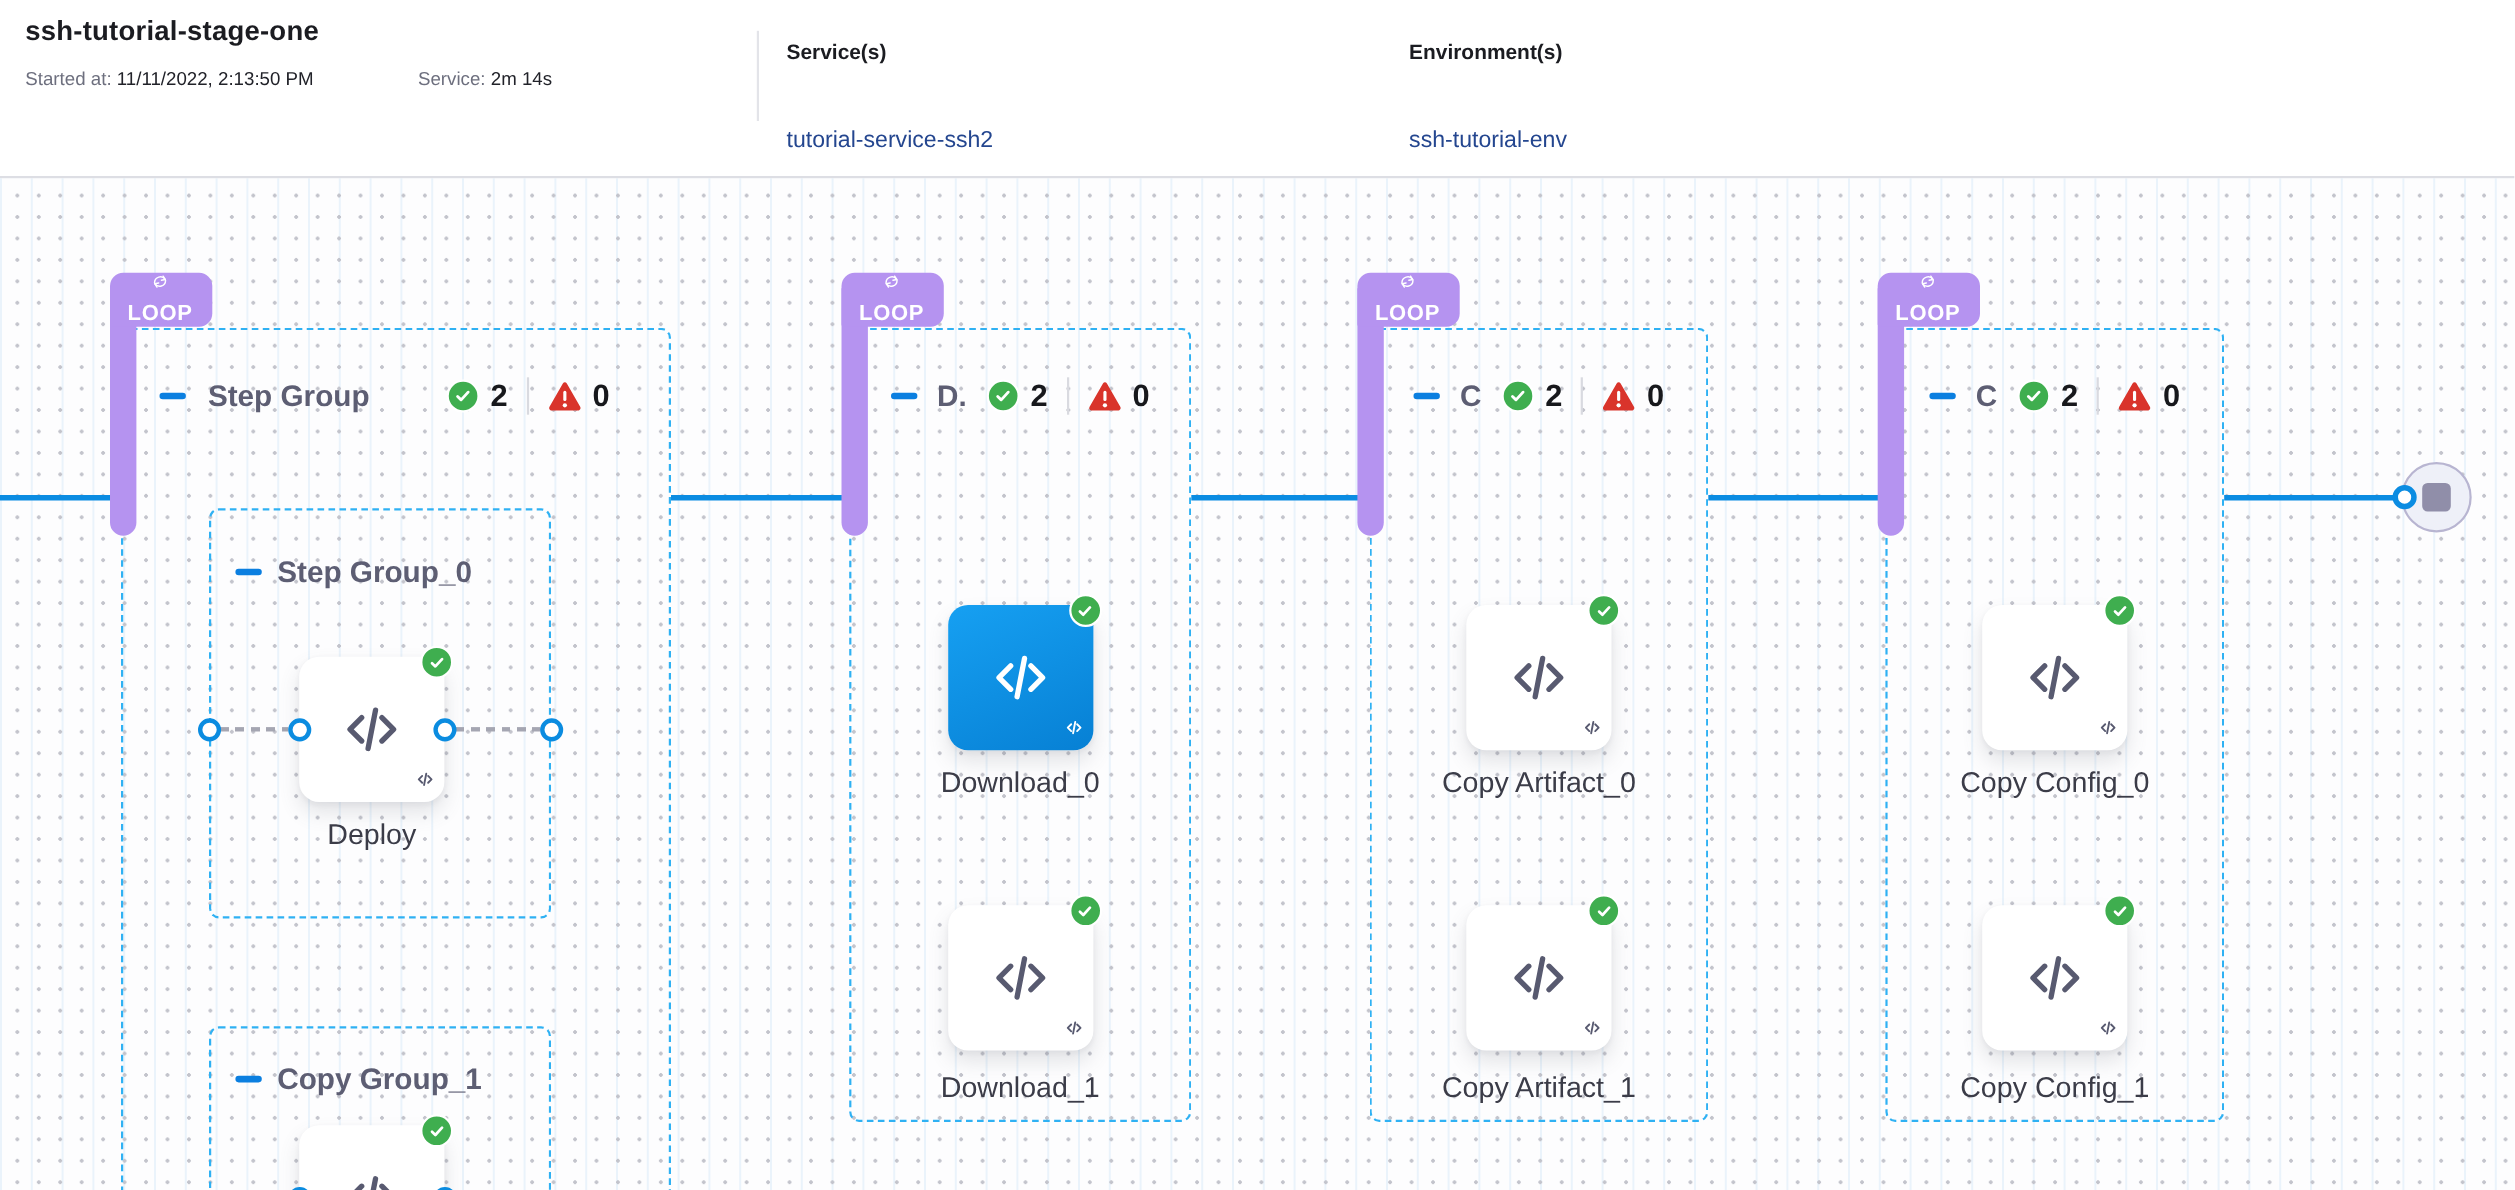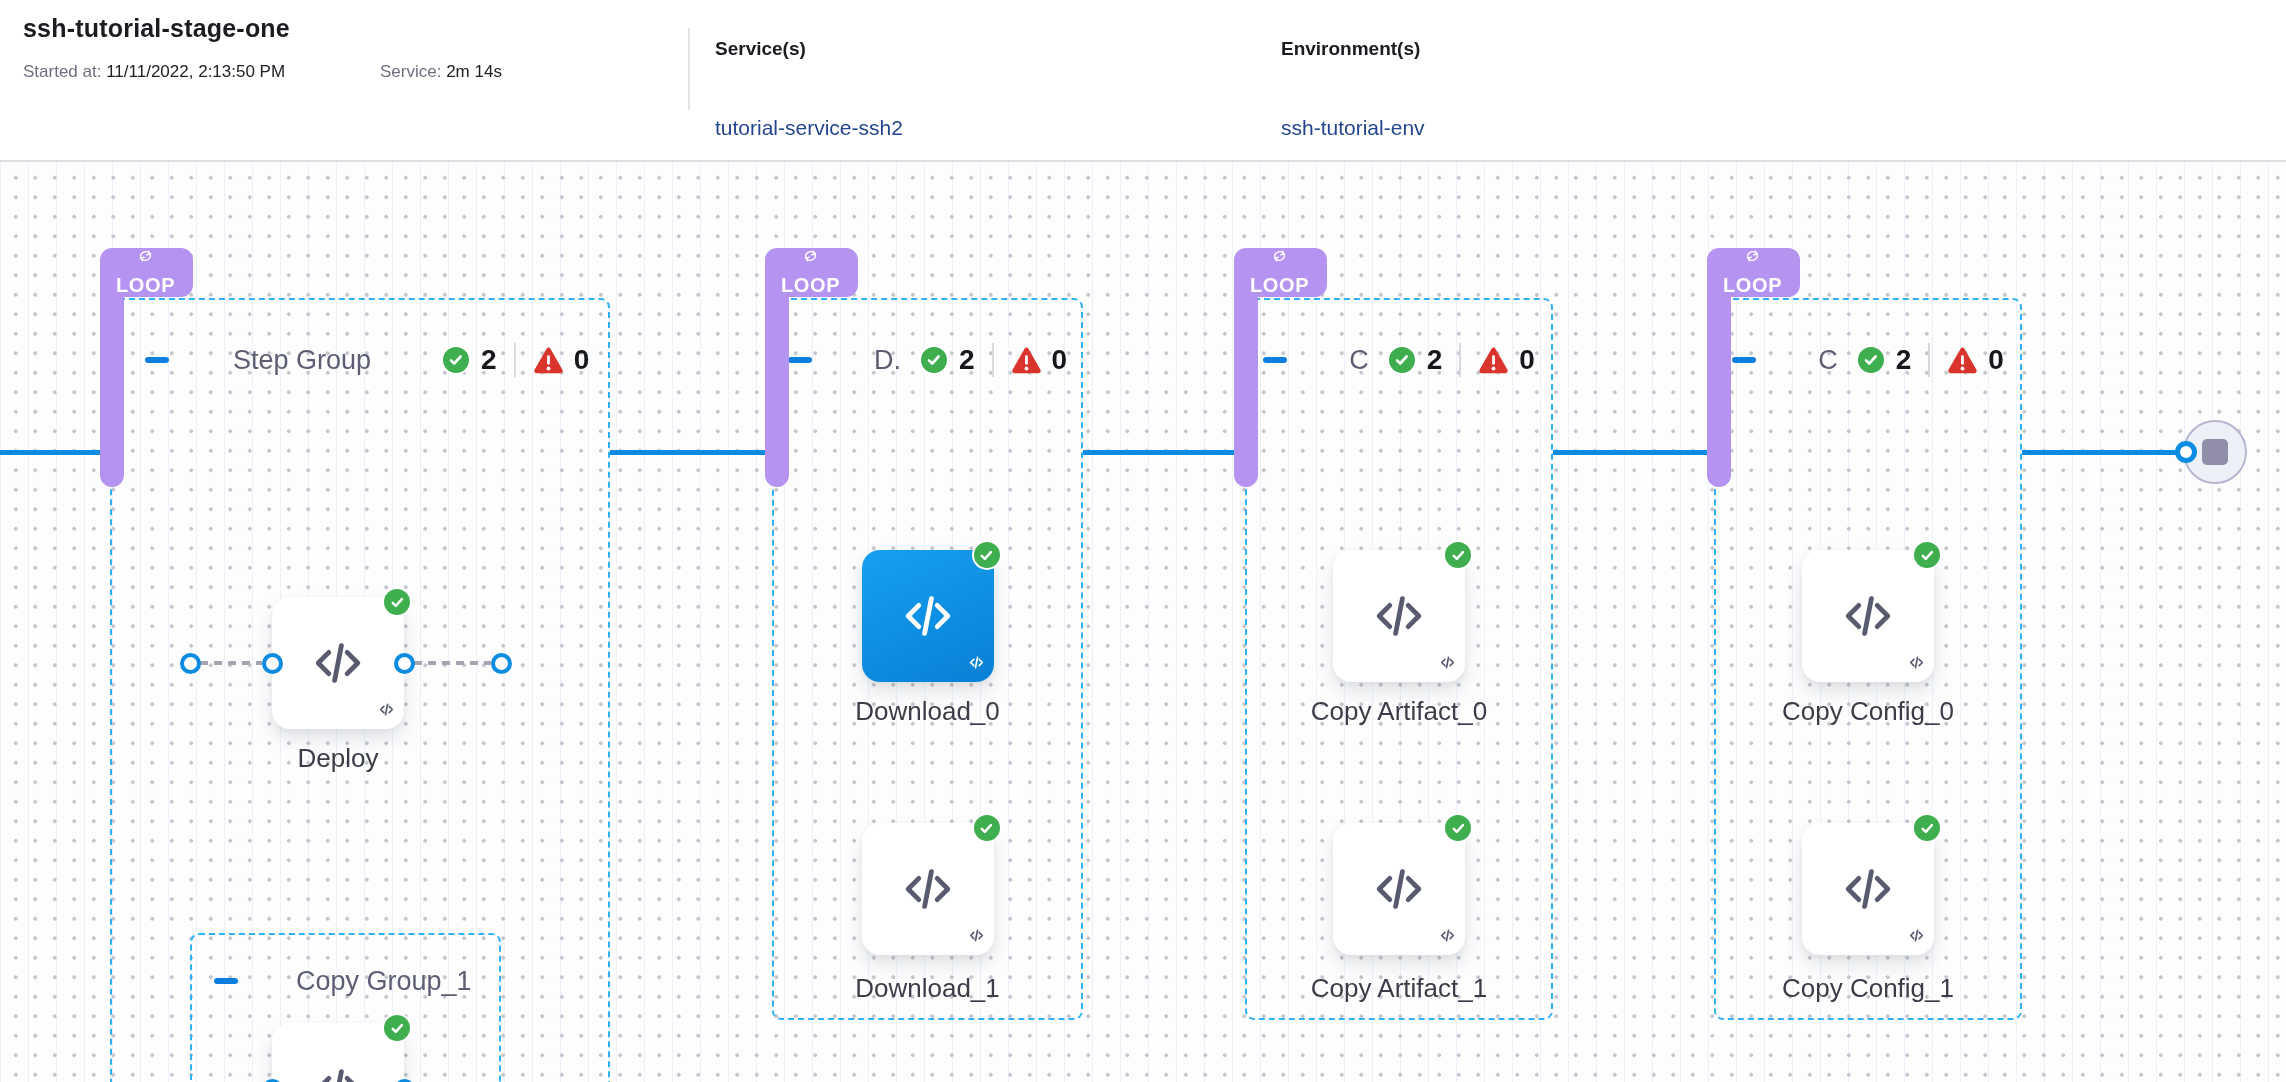--- a/index.html
+++ b/index.html
@@ -31,21 +31,21 @@
       linear-gradient(to right, #eaf3fb 1.5px, rgba(234,243,251,0) 1.5px);
     background-size: 19.5px 19.5px, 28px 28px;
     background-position: 6px 6px, 0 0; }
 
   .conn { position:absolute; top:288px; height:5px; background:#0b8ce2; z-index:1; }
 
   .grp { position:absolute; border:2.5px dashed #2fb1f3; border-radius:9px; z-index:2; }
   .grp-head { position:absolute; left:0; right:0; top:40px; height:40px; display:flex;
     align-items:center; justify-content:center; gap:18px; }
   .grp-head.left-align { justify-content:flex-start; padding-left:33px; gap:20px; }
-  .grp-title { font-size:27px; color:#5d5e73; font-weight:400; white-space:nowrap;margin-left:44px; }
+  .grp-title { font-size:27px; color:#5d5e73; font-weight:700; white-space:nowrap; }
   .grp-head.left-align .grp-title { margin-right:50px; }
   .minus-btn { width:24px; height:5.5px; border-radius:3px; background:#0b7fe0;
     border:none; cursor:pointer; flex:0 0 auto; }
   .stats { display:flex; align-items:center; gap:10px; }
   .stat-count { font-size:28px; font-weight:700; color:#17181c; }
   .stats-sep { width:2px; height:34px; background:#d9dae0; margin:0 7px; }
 
   .check-badge { width:30px; height:30px; border-radius:50%; background:#3fae4f;
     border:2.5px solid #fff; display:flex; align-items:center; justify-content:center;
     flex:0 0 auto; }
@@ -127,20 +127,26 @@
                 <path d="M10.6 1.8 1.2 18.1c-.7 1.2.2 2.7 1.6 2.7h18.4c1.4 0 2.3-1.5 1.6-2.7L13.4 1.8c-.7-1.2-2.1-1.2-2.8 0Z" fill="#d9342b"></path>
                 <rect x="10.9" y="7" width="2.2" height="7.2" rx="1.1" fill="#fff"></rect>
                 <circle cx="12" cy="17.2" r="1.5" fill="#fff"></circle>
               </svg>
           </span>
           <span class="stat-count">0</span>
         </span>
       </div>
     </div>
 
+    <div class="grp" style="left:190px;top:300px;width:311px;height:373px">
+      <div class="grp-head left-align" style="top:36px;padding-left:22px;gap:14px">
+        <button class="minus-btn"></button>
+        <span class="grp-title">Step Group_0</span>
+      </div>
+    </div>
 
     <div class="handle-dash" style="left:200px;top:499px;width:62px"></div>
     <div class="handle-dash" style="left:414px;top:499px;width:77px"></div>
 
     <div class="step-card" style="left:272px;top:435px">
       <svg width="58" height="58" viewBox="0 0 24 24" fill="none" stroke="currentColor" stroke-width="2" stroke-linecap="round" stroke-linejoin="round">
           <path d="M8.2 7.6 3.8 12l4.4 4.4"></path>
           <path d="M15.8 7.6 20.2 12l-4.4 4.4"></path>
           <path d="M13.4 4.8 10.6 19.2"></path>
         </svg>

